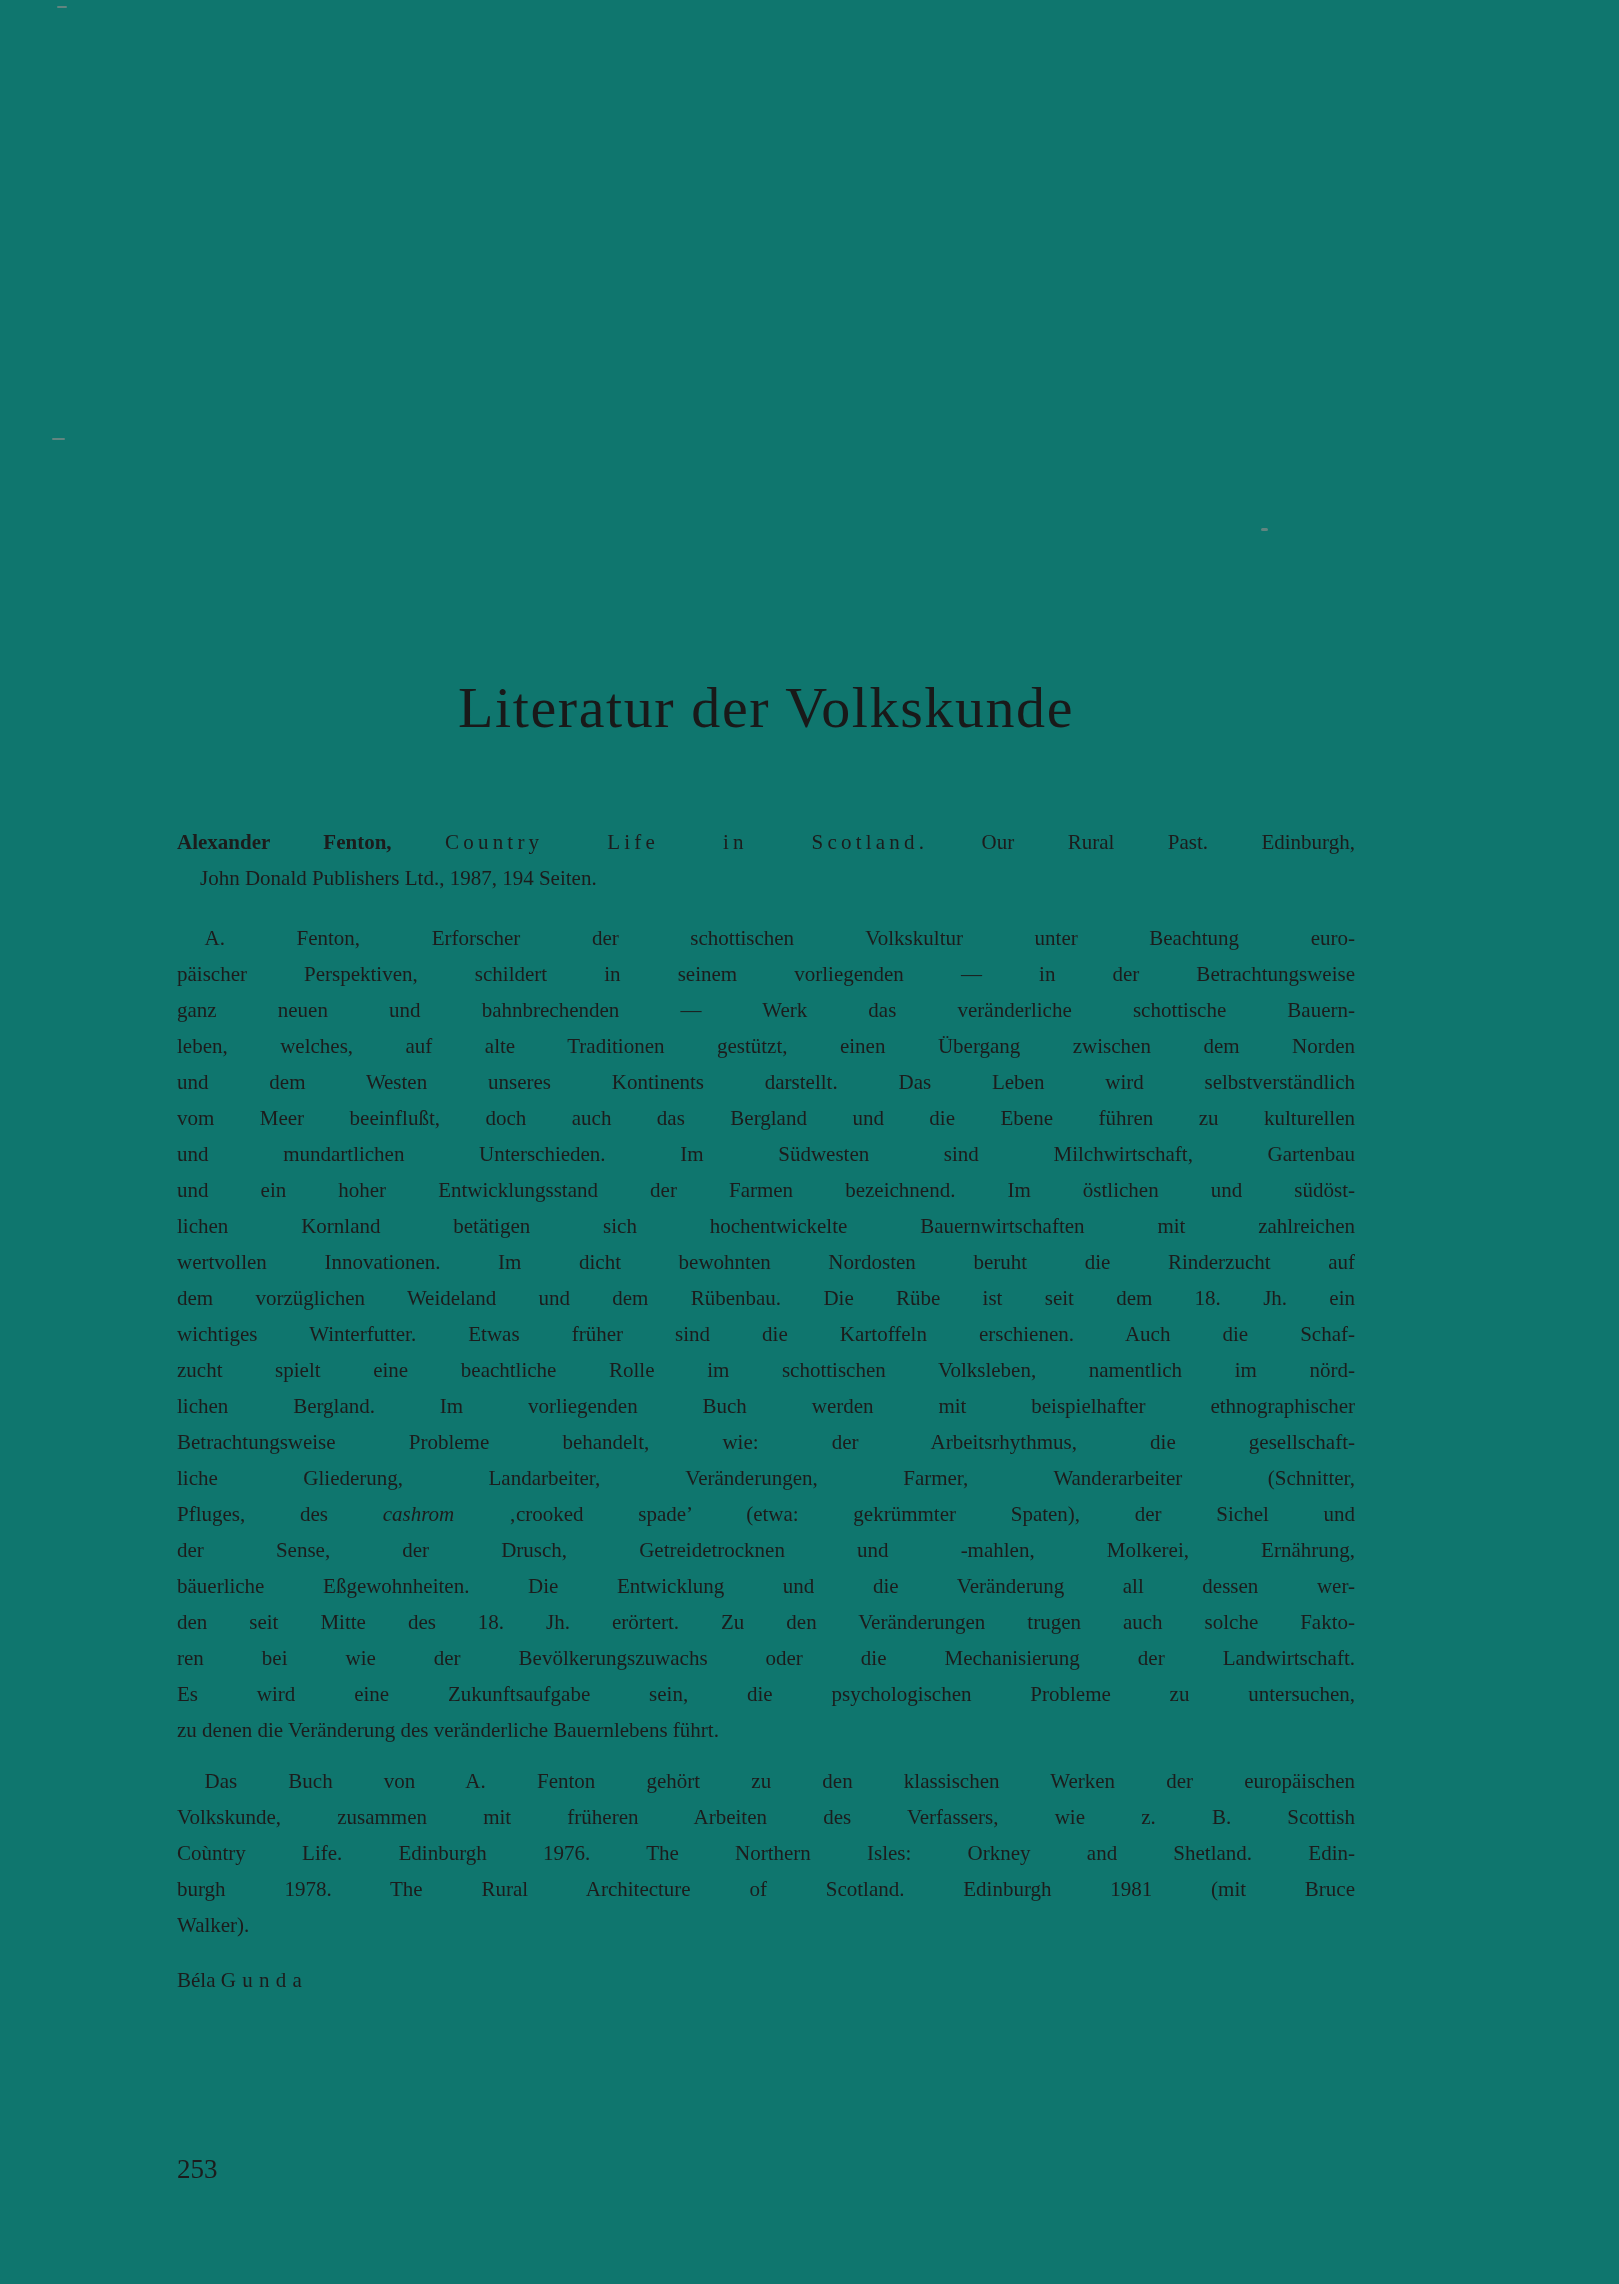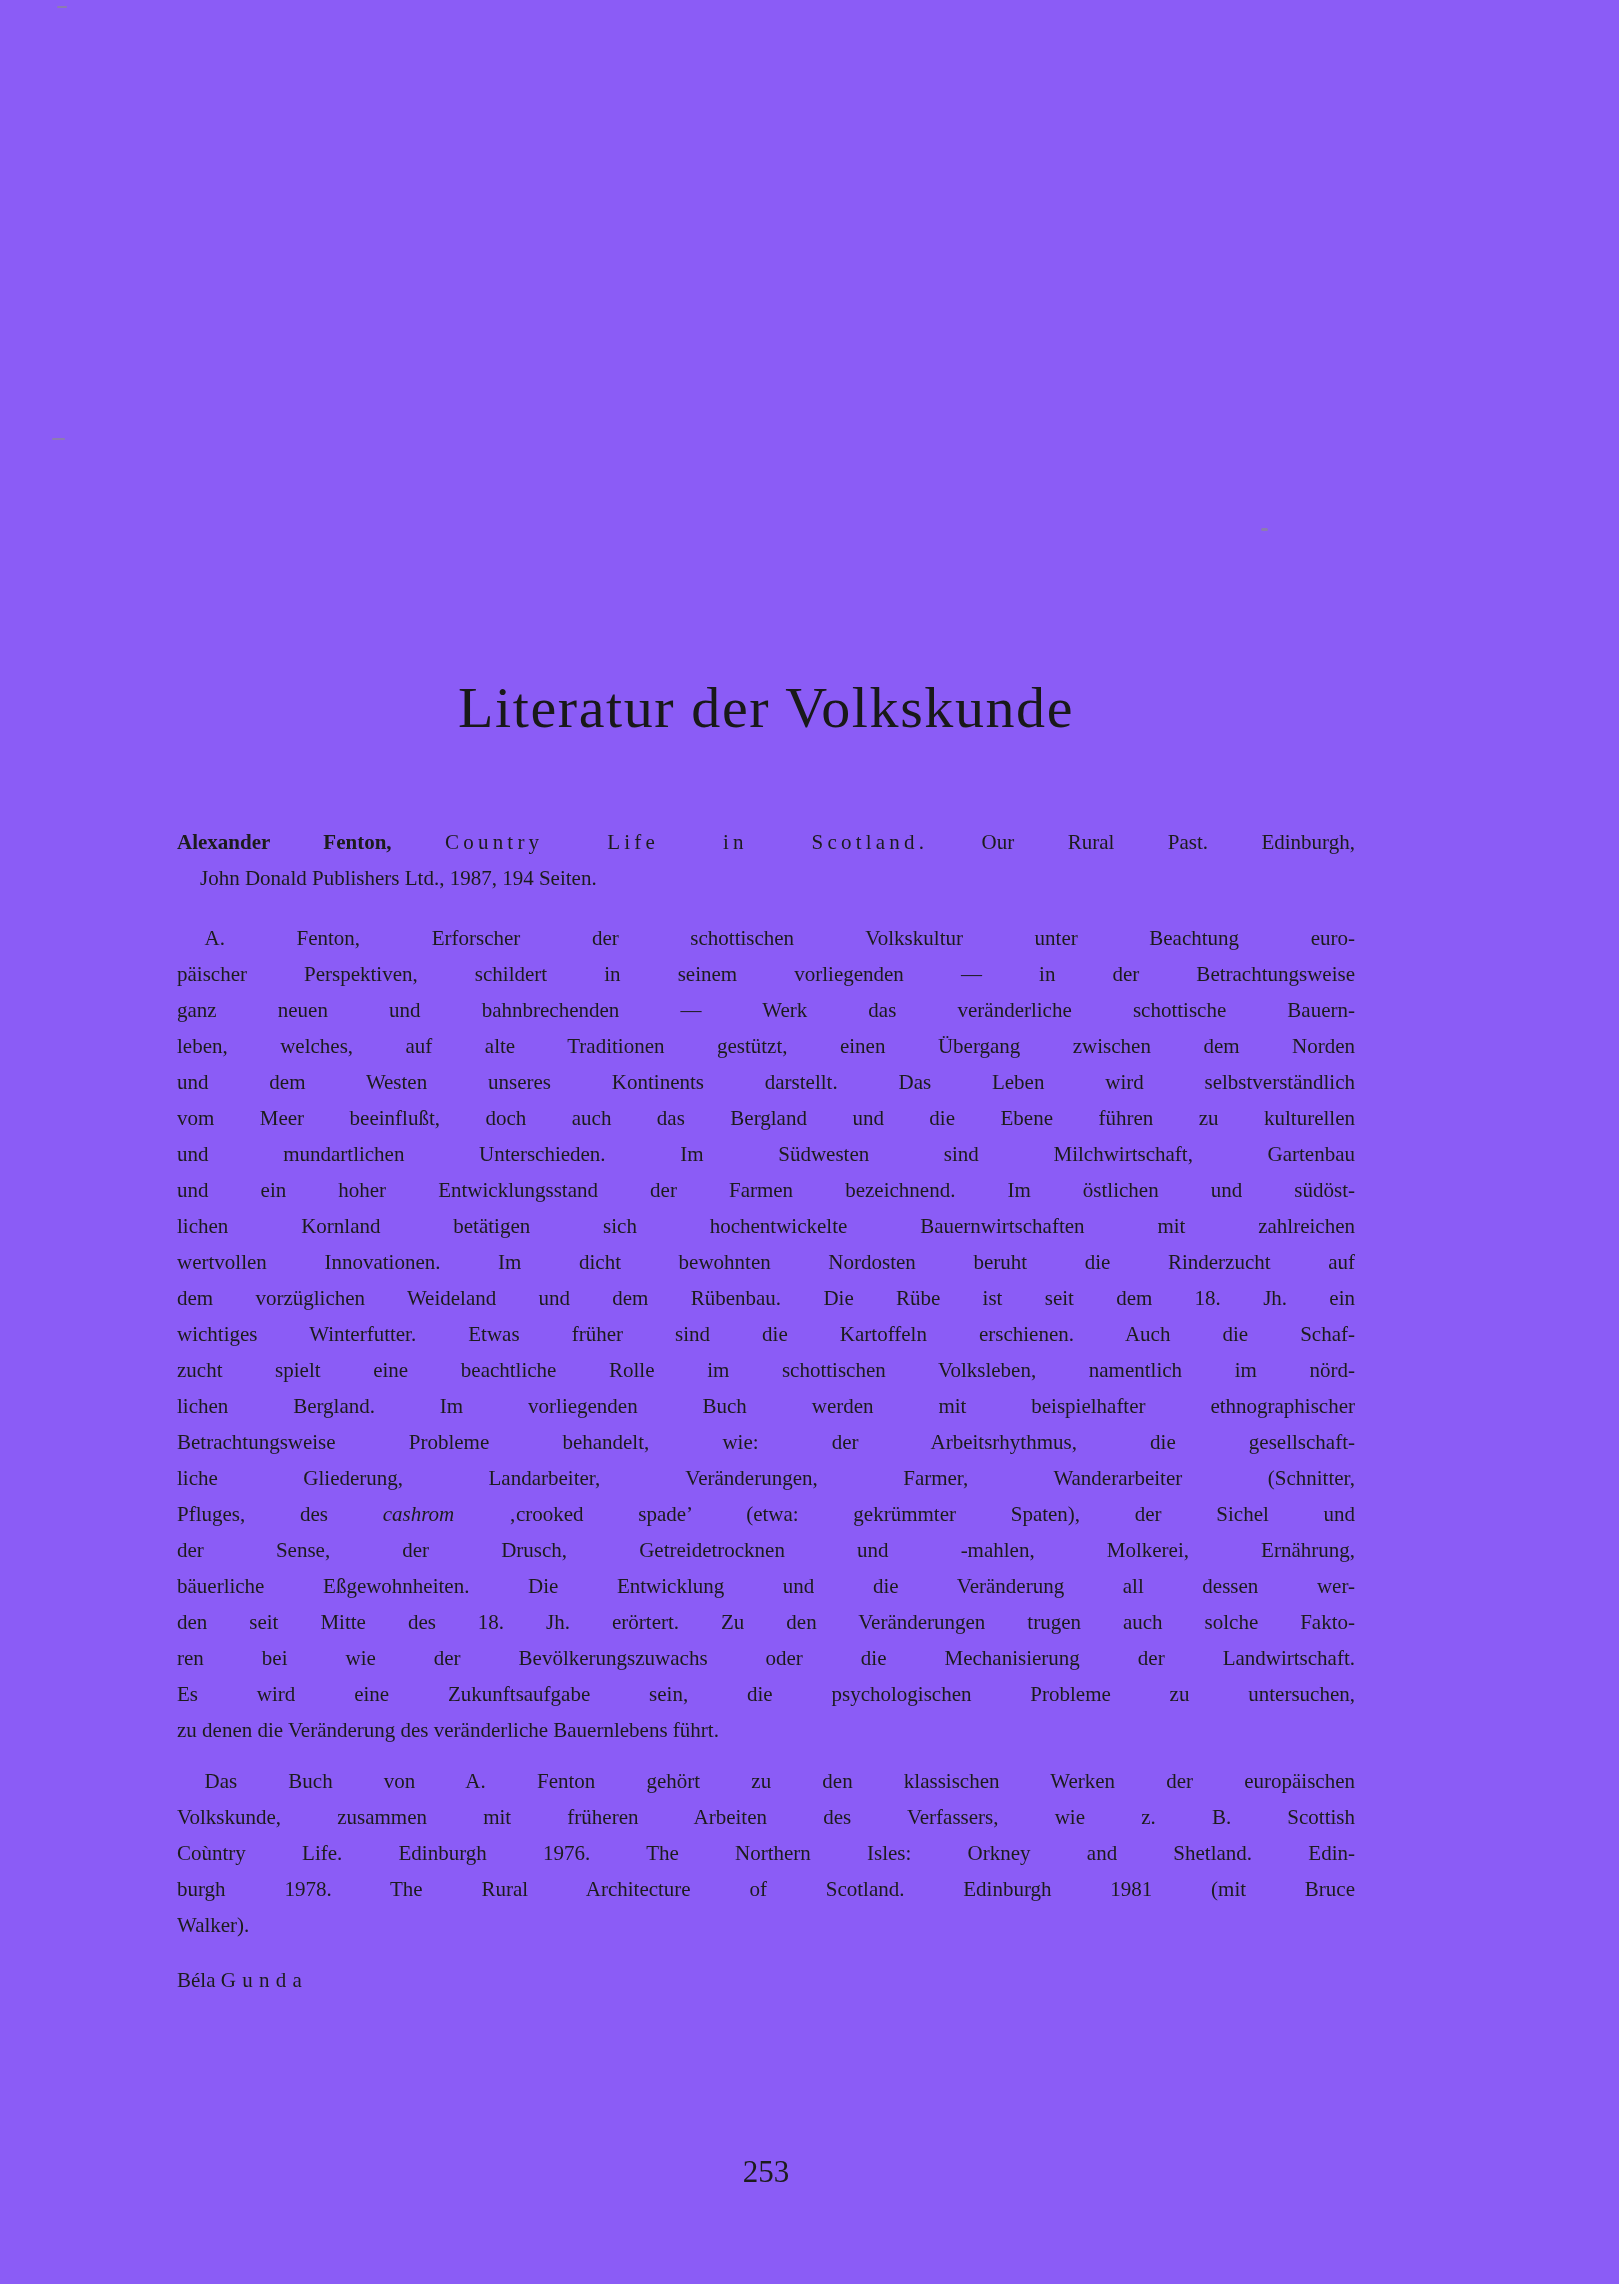--- a/index.html
+++ b/index.html
@@ -1,21 +1,21 @@
 <!DOCTYPE html>
 <html style="font-size:13px"><head>
 <meta charset="utf-8">
 <style>
   * { margin: 0; padding: 0; box-sizing: border-box; }
   html, body { background: #fbfbf8; }
   .page {
     position: relative;
     width: 1619px;
     height: 2284px;
-    background: #8b5cf6;
+    background: #0f766e;
     font-family: "Liberation Serif", "DejaVu Serif", serif;
     color: #1c1c1c;
     overflow: hidden;
   }
   .title {
     position: absolute;
     left: 177px;
     top: 674px;
     width: 1178px;
     text-align: center;
@@ -55,22 +55,22 @@
   }
   .spaced-name {
     letter-spacing: 0.3em;
     margin-right: -0.3em;
   }
   .page-number {
     position: absolute;
     left: 177px;
     top: 2154px;
     width: 1178px;
-    text-align: center;
-    font-size: 31px;
+    text-align: left;
+    font-size: 27px;
     color: #1c1c1c;
   }
   .artifact {
     position: absolute;
     background: #8d8d8a;
     opacity: 0.65;
     border-radius: 1.6px;
   }
   .artifact.a1 { left: 52px;  top: 438px; width: 13px; height: 2.4px; }
   .artifact.a2 { left: 1261px; top: 528px; width: 7.3px;  height: 3.2px; }

